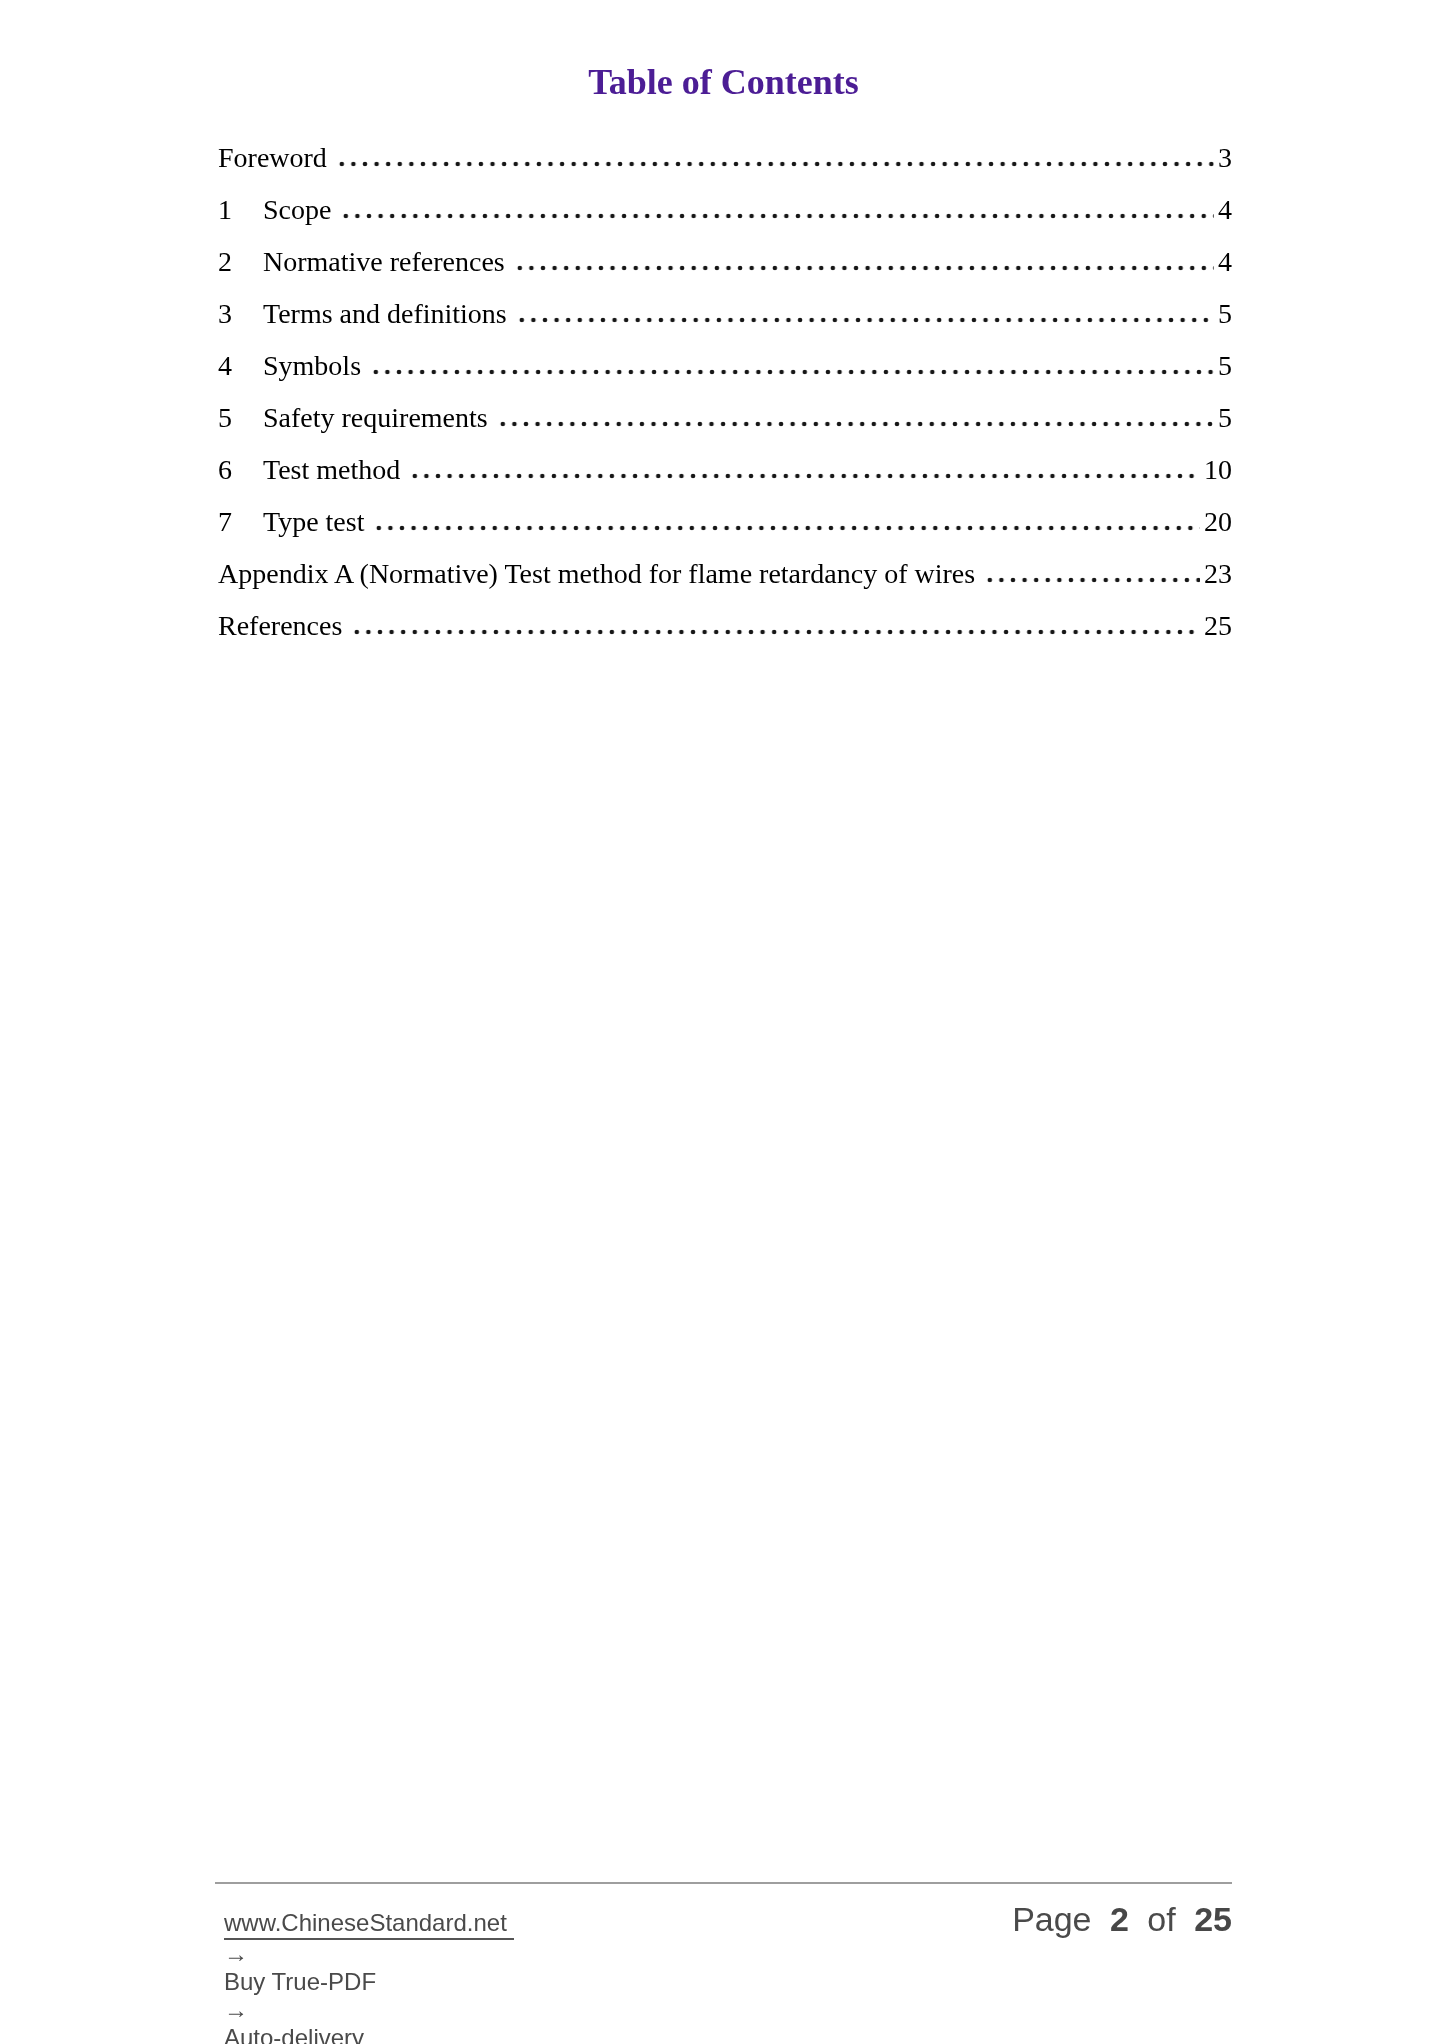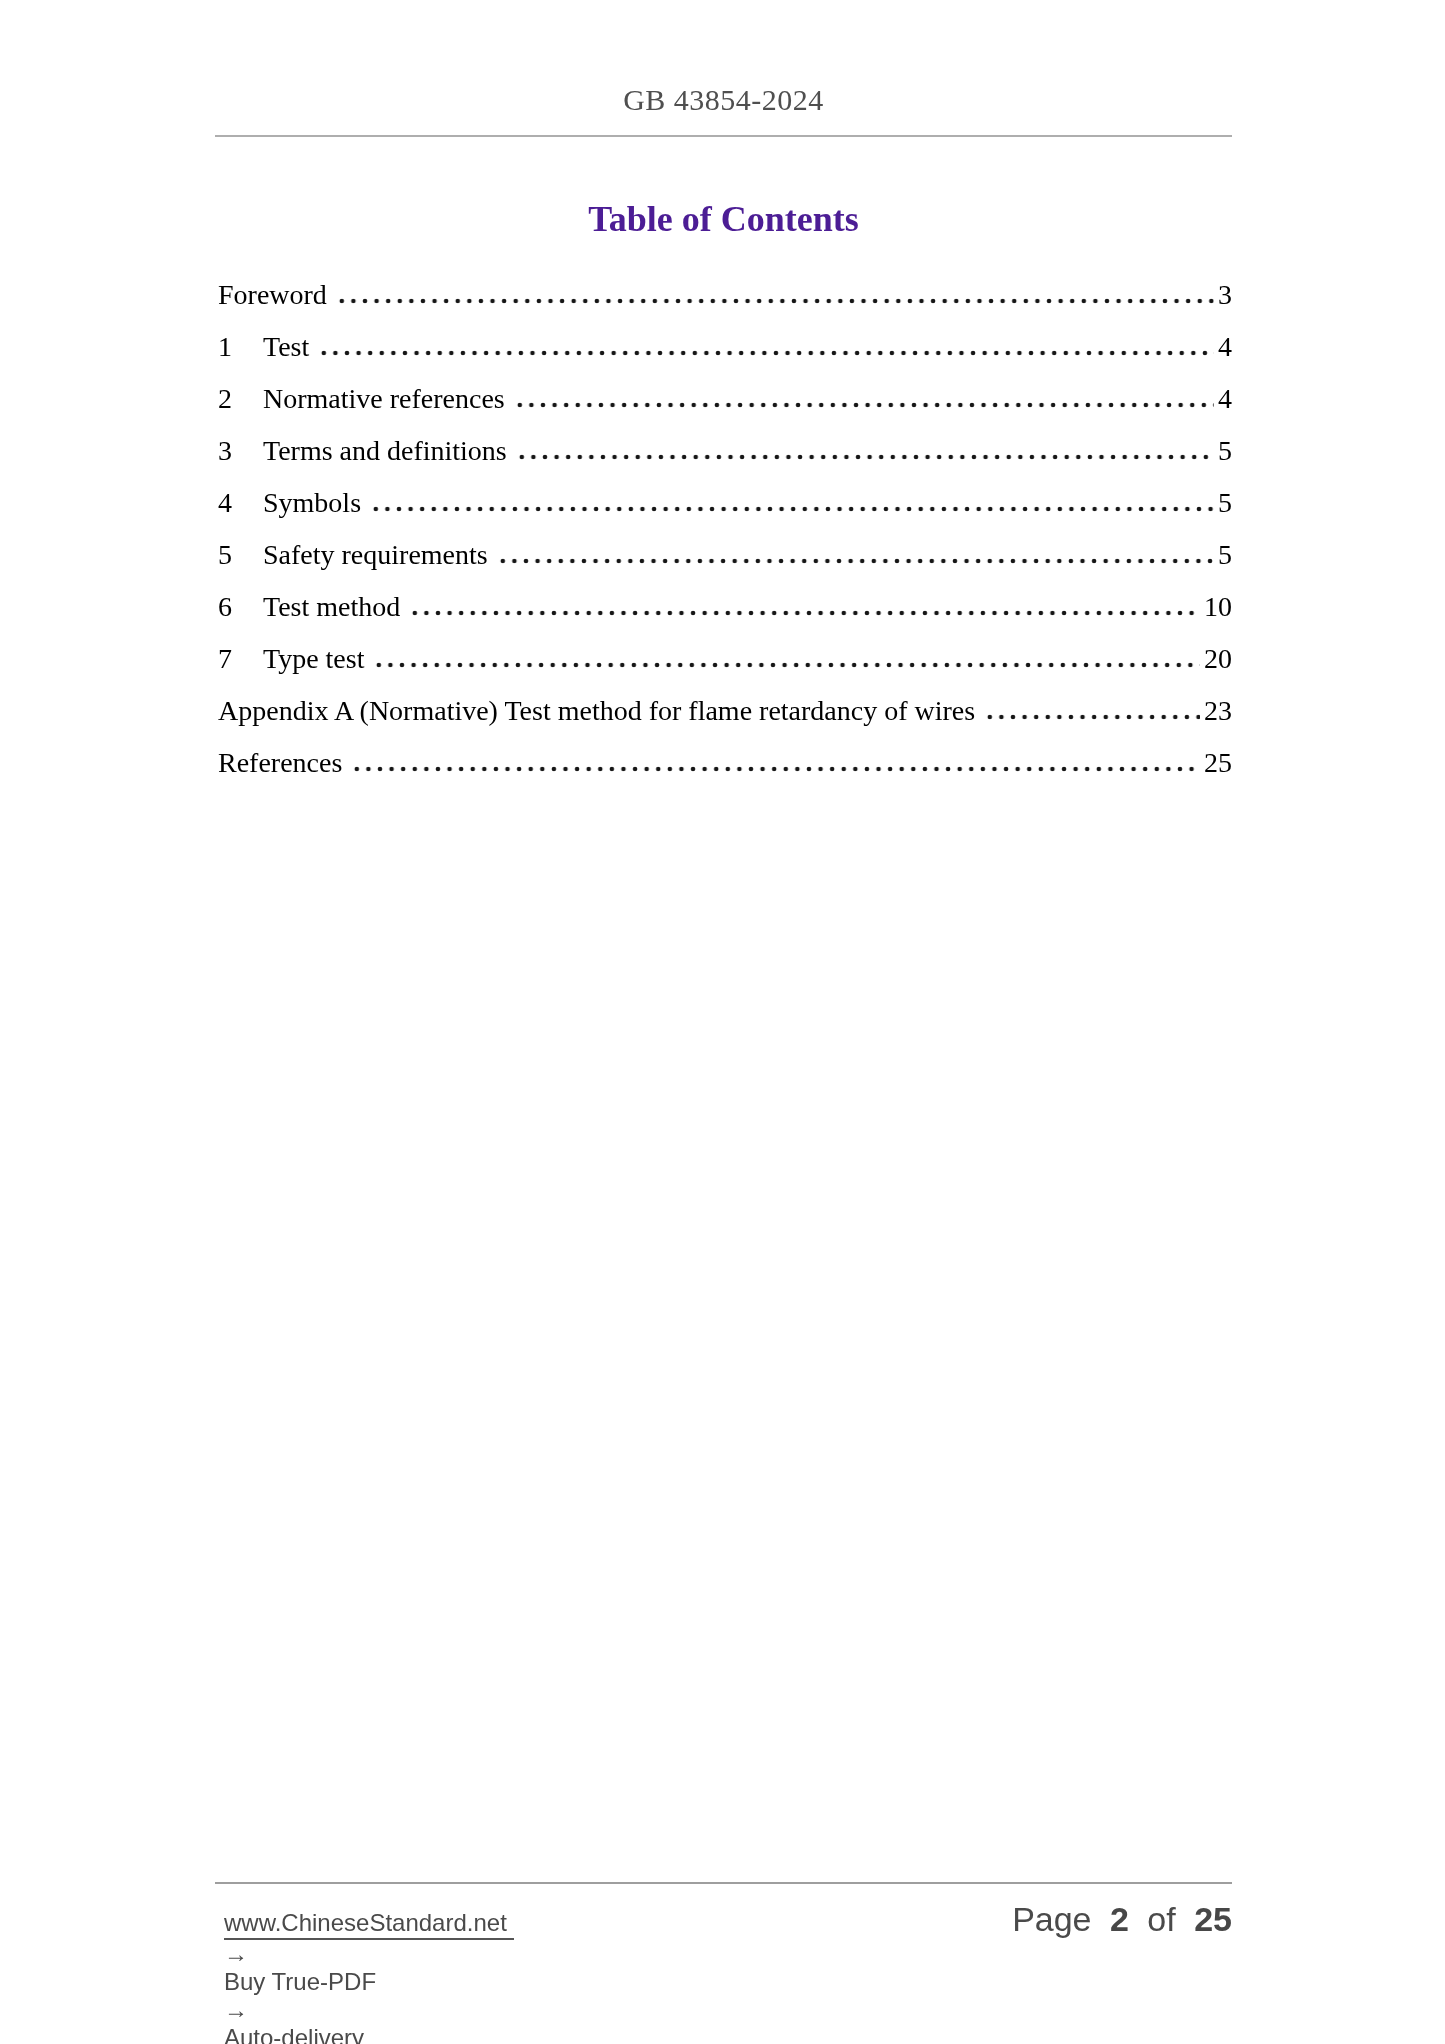--- a/index.html
+++ b/index.html
@@ -106,37 +106,34 @@
   .fw-b {
     font-weight: bold;
     color: #474747;
   }
 </style>
 </head>
 <body>
 
 <div class="content">
 
-  <div class="page-header">
-    <span>GB 43854-2024</span>
-  </div>
 
   <h1 class="page-title">Table of Contents</h1>
 
   <nav class="toc">
 
     <div class="toc-row">
       <span class="toc-label">Foreword</span>
       <span class="toc-leader"></span>
       <span class="toc-page">3</span>
     </div>
 
     <div class="toc-row">
       <span class="toc-num">1</span>
-      <span class="toc-label">Test</span>
+      <span class="toc-label">Scope</span>
       <span class="toc-leader"></span>
       <span class="toc-page">4</span>
     </div>
 
     <div class="toc-row">
       <span class="toc-num">2</span>
       <span class="toc-label">Normative references</span>
       <span class="toc-leader"></span>
       <span class="toc-page">4</span>
     </div>

